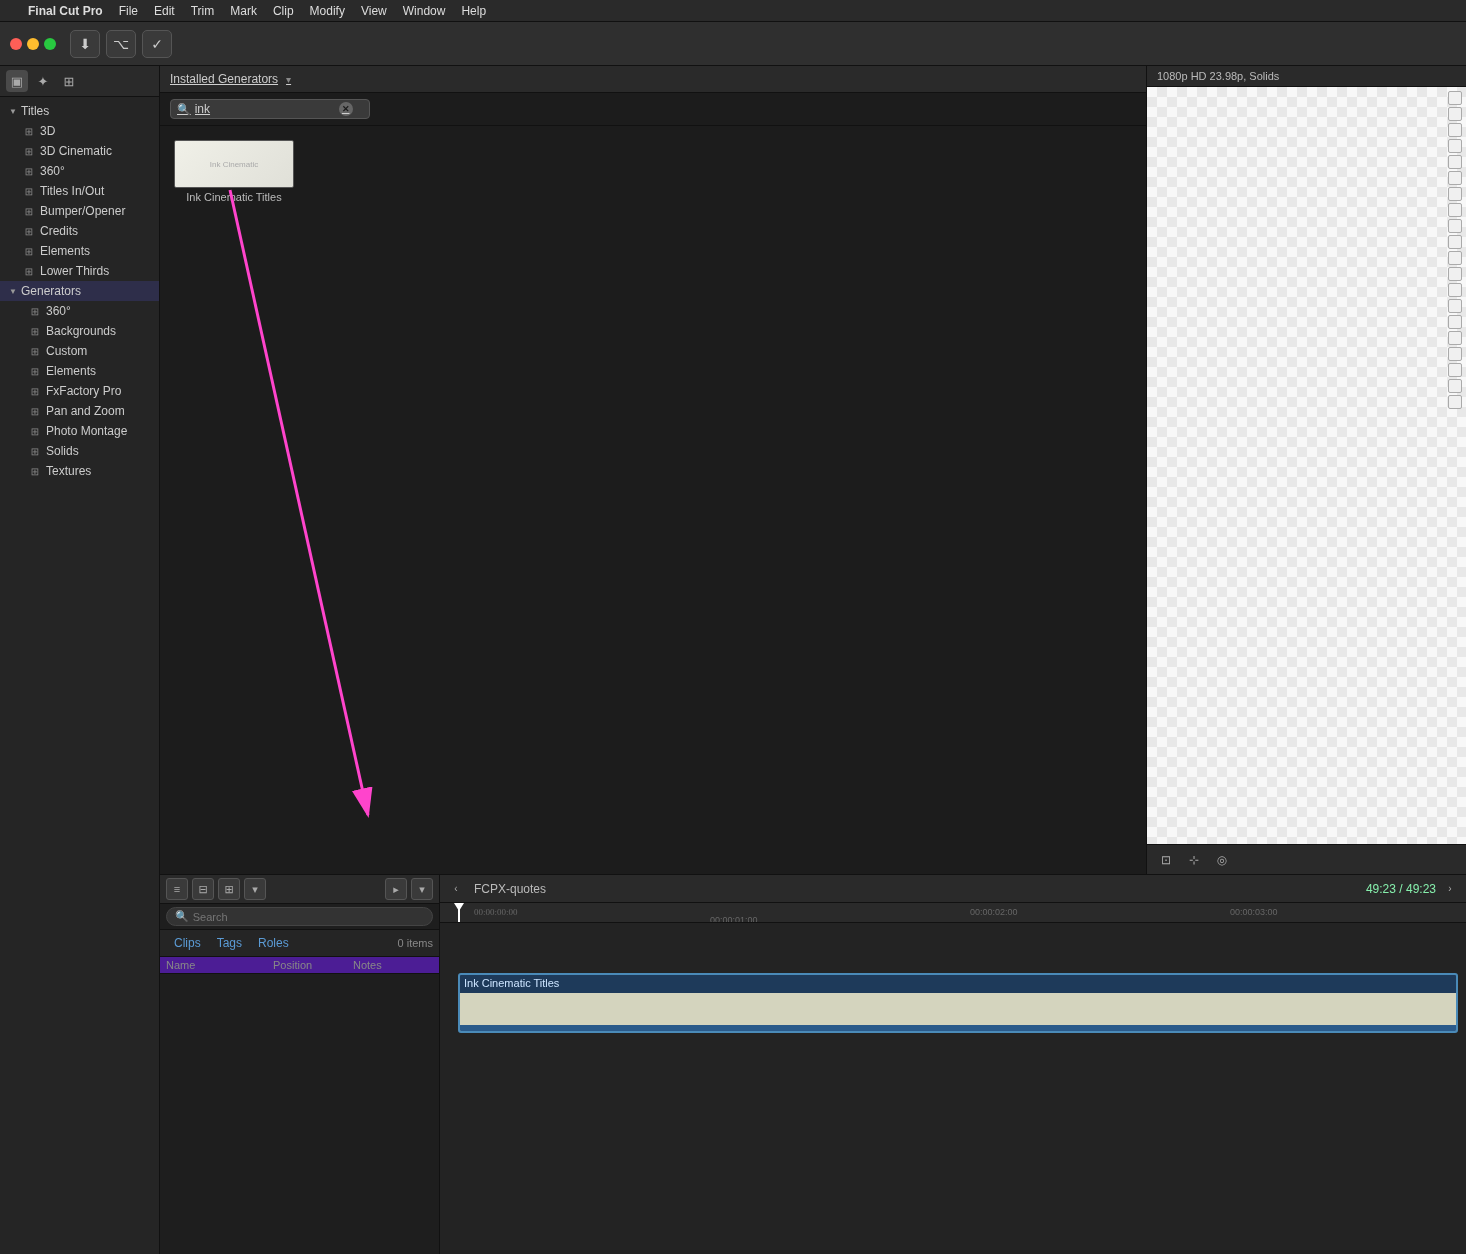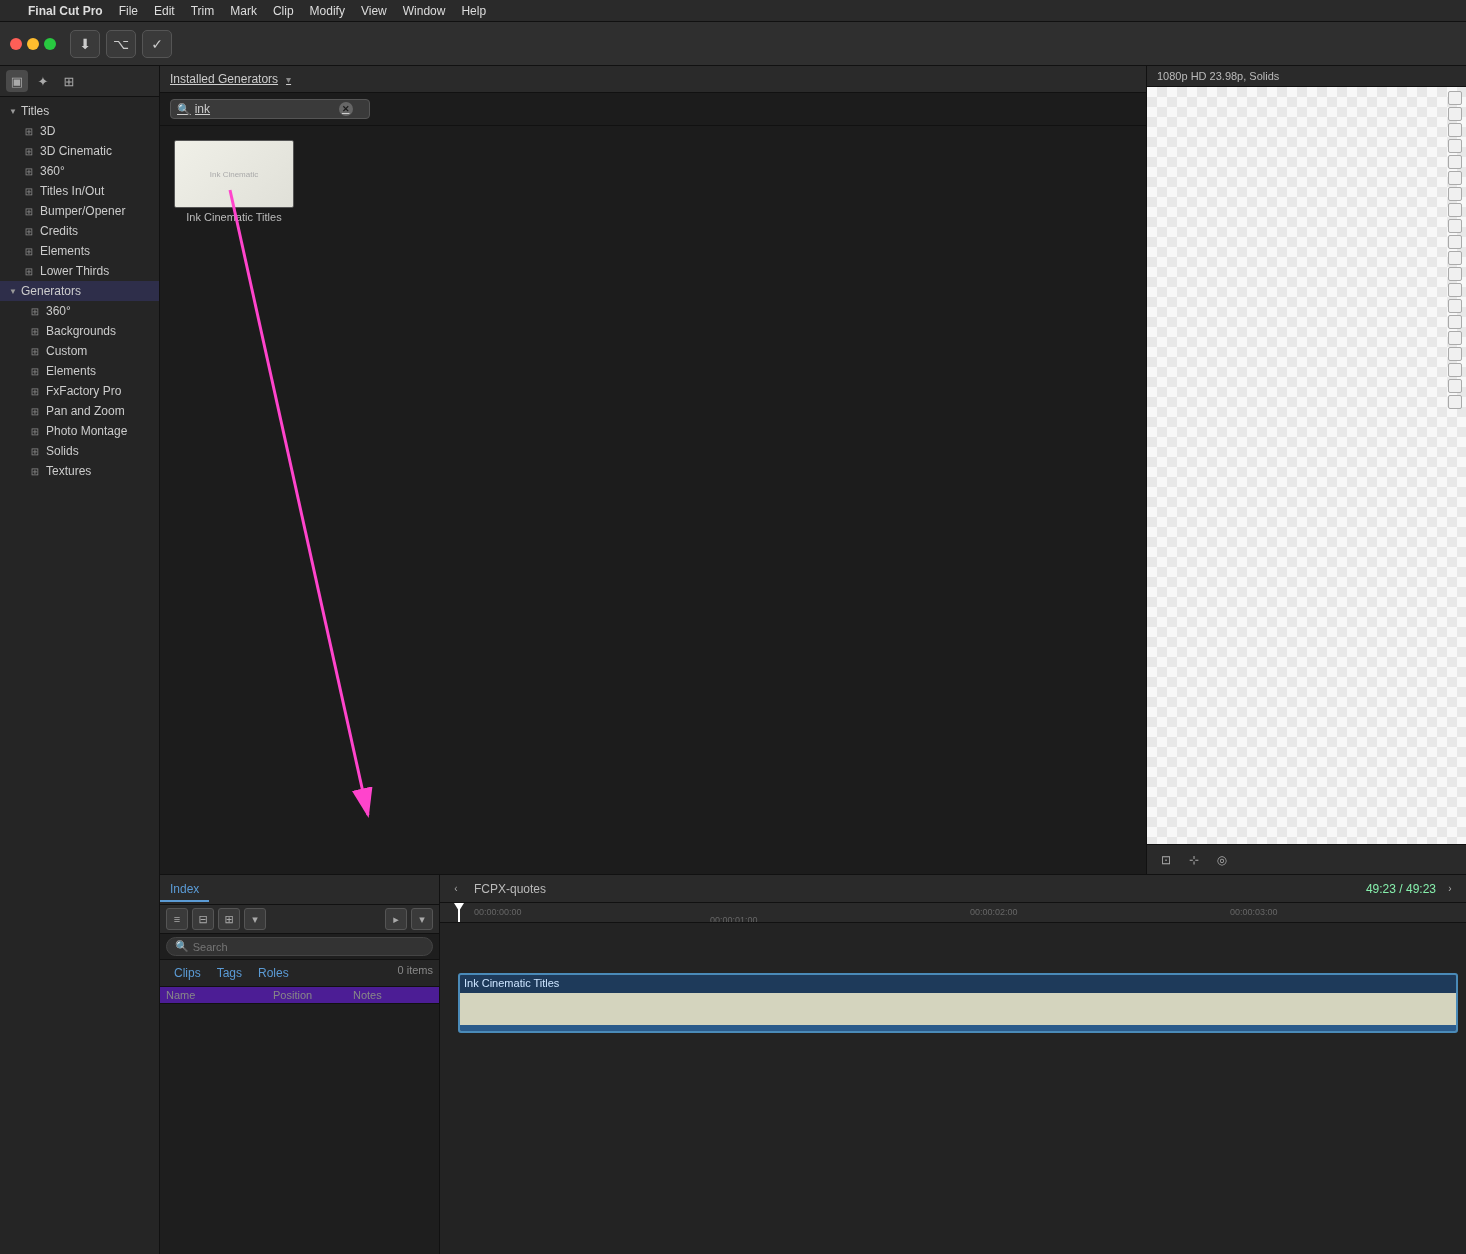--- a/index.html
+++ b/index.html
@@ -176,21 +176,21 @@
       flex: 1;
       padding: 10px;
       overflow-y: auto;
       background: #1c1c1c;
     }
     .media-item {
       display: inline-flex; flex-direction: column; align-items: center;
       margin: 4px; cursor: pointer;
     }
     .media-thumb {
-      width: 120px; height: 68px;
+      width: 120px; height: 48px;
       background: #e8e8e0;
       border: 1px solid #555;
       border-radius: 2px;
       display: flex; align-items: center; justify-content: flex-end;
       overflow: hidden;
     }
     .media-thumb-inner {
       width: 100%; height: 100%;
       background: linear-gradient(135deg, #f0f0e8 0%, #e0e0d8 100%);
       display: flex; align-items: center; justify-content: center;
@@ -305,21 +305,21 @@
       display: flex; align-items: center;
       background: #333; border-radius: 10px;
       padding: 2px 8px; gap: 4px;
       width: 100%; border: 1px solid #444;
     }
     .index-search-wrap input {
       background: transparent; border: none; outline: none;
       color: #ccc; font-size: 11px; width: 100%;
     }
     .clips-tags-row {
-      display: flex; 
+      display: flex; align-items: center;
       padding: 4px 6px; gap: 0;
       border-bottom: 1px solid #111;
       background: #252525;
     }
     .clips-tag {
       padding: 2px 8px; font-size: 12px; color: #5b9bd5;
       cursor: pointer;
     }
     .items-count {
       margin-left: auto; font-size: 11px; color: #888; padding-left: 7px;
@@ -630,23 +630,20 @@
           <div class="preview-ctrl-btn">⊡</div>
           <div class="preview-ctrl-btn">⊹</div>
           <div class="preview-ctrl-btn">◎</div>
         </div>
       </div>
     </div>
 
     <div class="bottom-panel">
 
       <div class="index-panel">
-        <div class="index-tabs">
-          <div class="index-tab active">Index</div>
-        </div>
         <div class="index-toolbar">
           <div class="index-tool-btn">≡</div>
           <div class="index-tool-btn">⊟</div>
           <div class="index-tool-btn">⊞</div>
           <div class="index-tool-btn">▾</div>
           <div style="margin-left:auto; display:flex; align-items:center; gap:4px;">
             <div class="index-tool-btn">▸</div>
             <div class="index-tool-btn">▾</div>
           </div>
         </div>
@@ -674,21 +671,21 @@
         <div class="timeline-header">
           <div class="timeline-nav-btn">‹</div>
           <span class="timeline-title">FCPX-quotes</span>
           <span class="timeline-timecode">49:23 / 49:23</span>
           <div class="timeline-nav-right">›</div>
         </div>
         <div class="timeline-ruler">
           <div class="playhead">
             <div class="playhead-triangle"></div>
           </div>
-          <span class="ruler-mark" style="left:34px;">00:00:00:00</span>
+          <span class="ruler-mark" style="left:34px;font-family:Liberation Serif, serif;">00:00:00:00</span>
           <span class="ruler-mark" style="left:270px;margin-top:8px;">00:00:01:00</span>
           <span class="ruler-mark" style="left:530px;">00:00:02:00</span>
           <span class="ruler-mark" style="left:790px;">00:00:03:00</span>
         </div>
         <div class="timeline-tracks">
           <div class="timeline-clip">
             <span class="clip-label">Ink Cinematic Titles</span>
             <div class="clip-waveform"></div>
             <div class="clip-bottom-bar"></div>
           </div>

